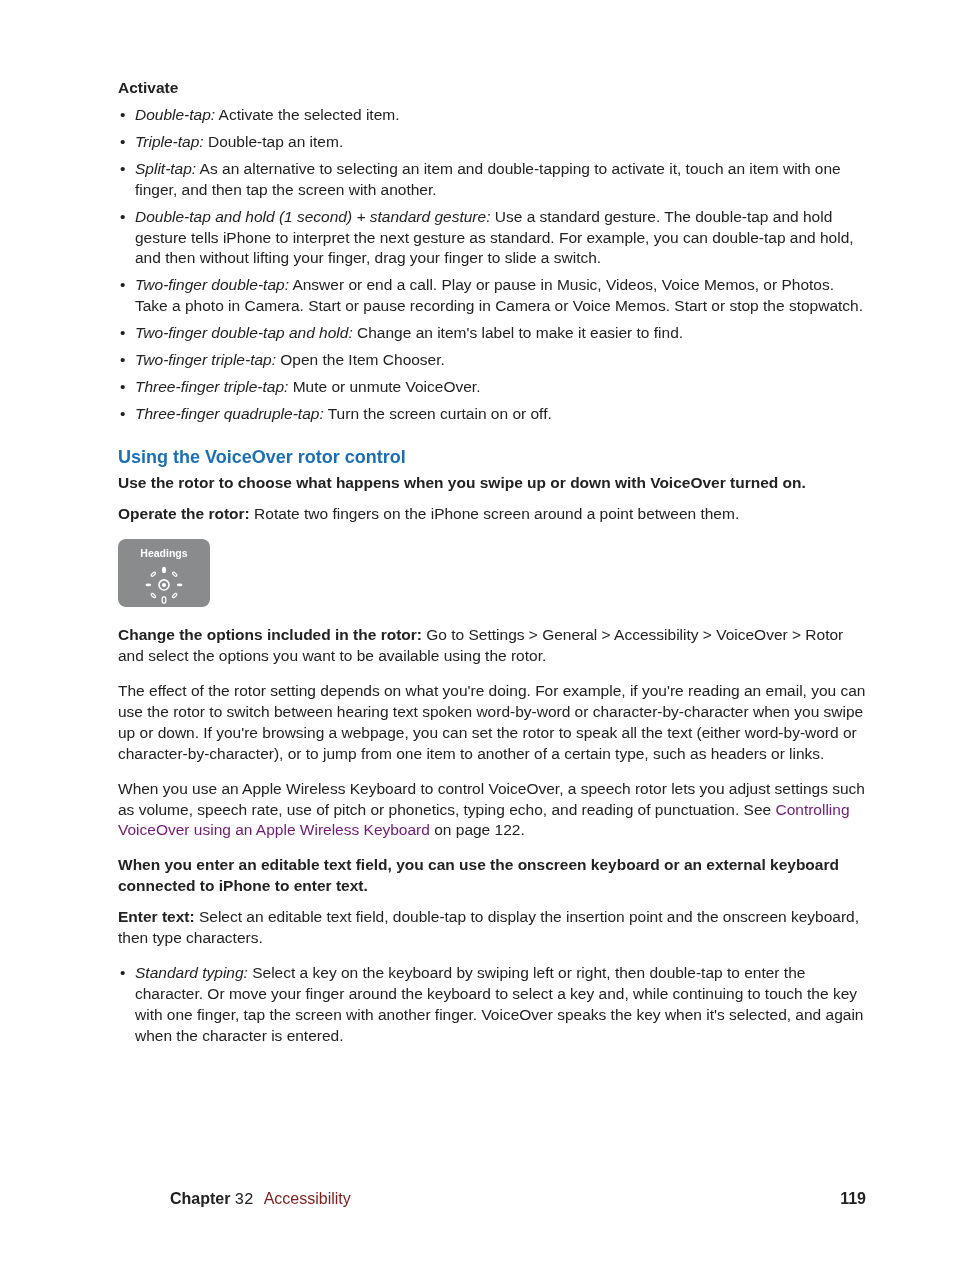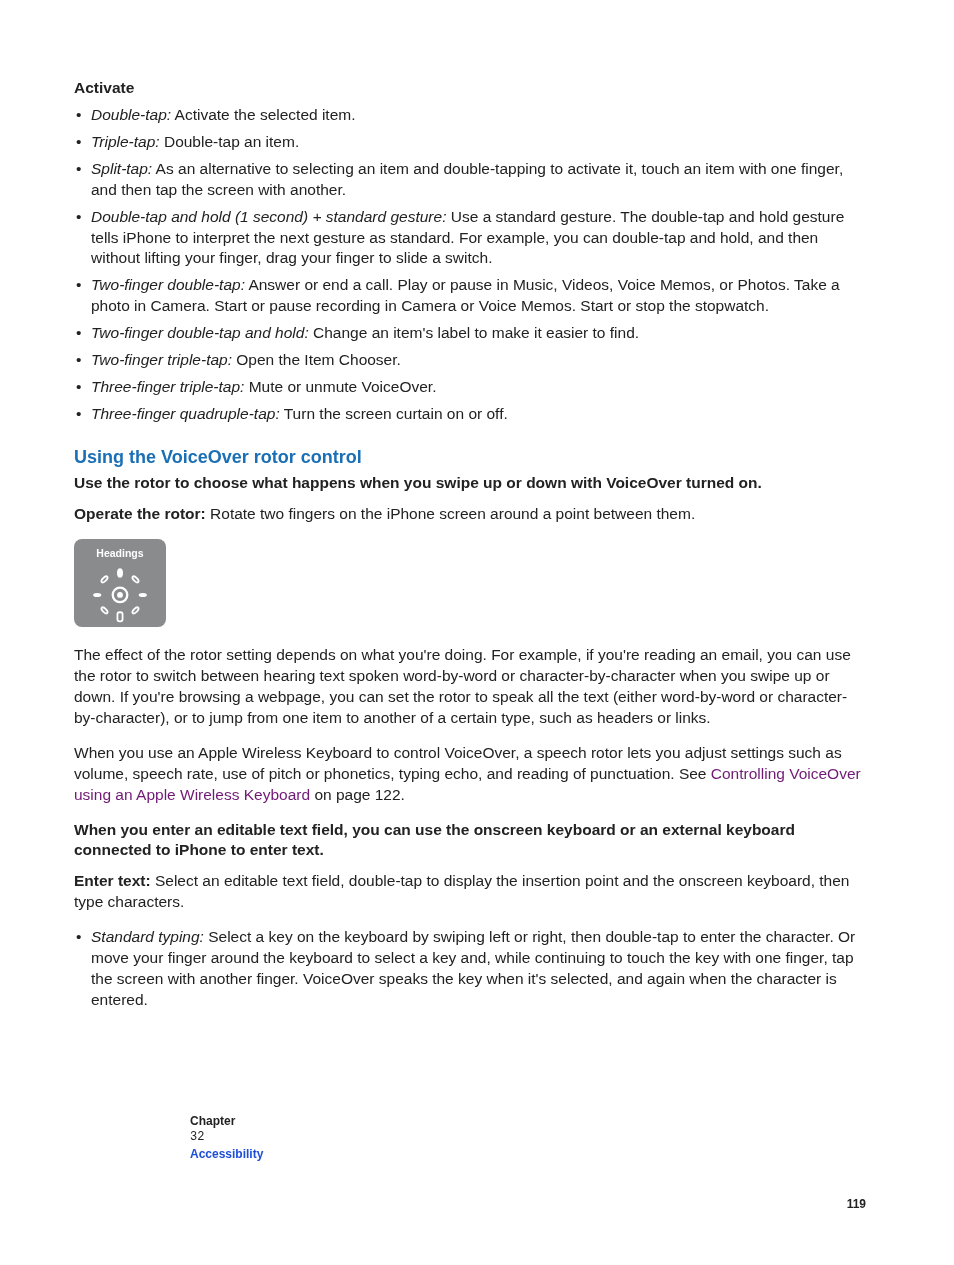--- a/index.html
+++ b/index.html
@@ -7,21 +7,21 @@
     font-family: "Myriad Pro", "Segoe UI", "Helvetica Neue", Arial, sans-serif;
     font-size: 15.5px;
     line-height: 1.35;
     color: #222;
     background: #fff;
     width: 954px;
     height: 1265px;
     position: relative;
   }
   .page {
-    padding: 78px 88px 0 74px;
+    padding: 78px 88px 0 118px;
   }
   .section-heading {
     font-weight: 700;
     font-size: 15.5px;
     margin-bottom: 6px;
   }
   ul.gesture-list {
     list-style: none;
     margin: 0 0 18px 0;
     padding: 0;
@@ -43,49 +43,48 @@
     color: #1b6fb5;
     font-weight: 700;
     font-size: 18px;
     margin: 20px 0 4px 0;
   }
   p.body { margin-bottom: 14px; }
   p.body.tight { margin-bottom: 10px; font-weight: bold; }
   a.inline-link { color: #701a75; text-decoration: none; }
   .rotor-widget {
     width: 92px;
-    height: 88px;
+    height: 68px;
     background: #8a8b8d;
     border-radius: 8px;
     margin: 4px 0 18px 0;
     display: flex;
     flex-direction: column;
     align-items: center;
     padding-top: 7px;
   }
   .rotor-widget .label {
     color: #fff;
     font-size: 10.5px;
     font-weight: 700;
     margin-bottom: 3px;
   }
   .rotor-dial { width: 66px; height: 66px; }
   .footer {
     position: absolute;
     bottom: 53px;
     left: 170px;
     right: 88px;
-    font-size: 12px;
+    font-size: 16px;
     display: flex;
     align-items: baseline;
-    flex-direction: column;
   }
   .footer .chapter { font-weight: 700; color: #222; }
   .footer .chnum { font-weight: 400; margin-left: 4px; font-family: Liberation Mono, monospace; }
-  .footer .chname { color: #1d4ed8; margin-left: 20px; font-weight: bold; }
+  .footer .chname { color: #7f1d1d; margin-left: 10px; }
   .footer .pagenum { margin-left: auto; font-weight: 700; margin-top: 34px; }
 </style>
 </head>
 <body>
 
 <div class="page">
 
   <div class="section-heading">Activate</div>
   <ul class="gesture-list">
     <li><span class="term">Double-tap:</span><span>  Activate the selected item.</span></li>
@@ -117,20 +116,21 @@
 
       <ellipse cx="60" cy="35" rx="4.5" ry="2.2" fill="#fff"></ellipse>
 
       <ellipse cx="18" cy="18" rx="4.2" ry="2" fill="none" stroke="#fff" stroke-width="2" transform="rotate(-45 18 18)"></ellipse>
       <ellipse cx="52" cy="18" rx="4.2" ry="2" fill="none" stroke="#fff" stroke-width="2" transform="rotate(45 52 18)"></ellipse>
       <ellipse cx="18" cy="52" rx="4.2" ry="2" fill="none" stroke="#fff" stroke-width="2" transform="rotate(45 18 52)"></ellipse>
       <ellipse cx="52" cy="52" rx="4.2" ry="2" fill="none" stroke="#fff" stroke-width="2" transform="rotate(-45 52 52)"></ellipse>
     </svg>
   </div>
 
+  <p class="body"><span class="bold-lead">Change the options included in the rotor:</span><span>  Go to Settings &gt; General &gt; Accessibility &gt; VoiceOver &gt; Rotor and select the options you want to be available using the rotor.</span></p>
 
   <p class="body">The effect of the rotor setting depends on what you're doing. For example, if you're reading an email, you can use the rotor to switch between hearing text spoken word-by-word or character-by-character when you swipe up or down. If you're browsing a webpage, you can set the rotor to speak all the text (either word-by-word or character-by-character), or to jump from one item to another of a certain type, such as headers or links.</p>
 
   <p class="body"><span>When you use an Apple Wireless Keyboard to control VoiceOver, a speech rotor lets you adjust settings such as volume, speech rate, use of pitch or phonetics, typing echo, and reading of punctuation. See </span><a class="inline-link" href="#">Controlling VoiceOver using an Apple Wireless Keyboard</a><span> on page 122.</span></p>
 
   <p class="body tight">When you enter an editable text field, you can use the onscreen keyboard or an external keyboard connected to iPhone to enter text.</p>
   <p class="body"><span class="bold-lead">Enter text:</span><span>  Select an editable text field, double-tap to display the insertion point and the onscreen keyboard, then type characters.</span></p>
 
   <ul class="gesture-list">
     <li><span class="term">Standard typing:</span><span>  Select a key on the keyboard by swiping left or right, then double-tap to enter the character. Or move your finger around the keyboard to select a key and, while continuing to touch the key with one finger, tap the screen with another finger. VoiceOver speaks the key when it's selected, and again when the character is entered.</span></li>

